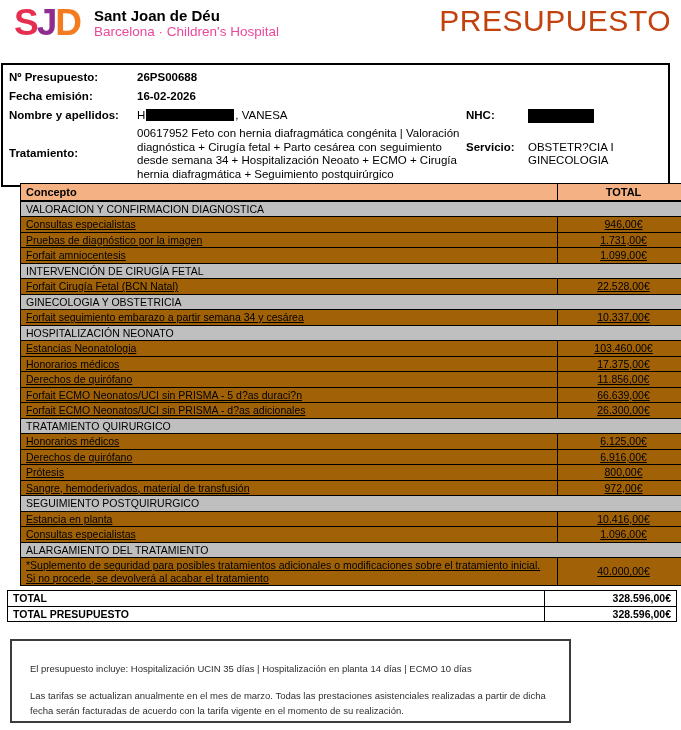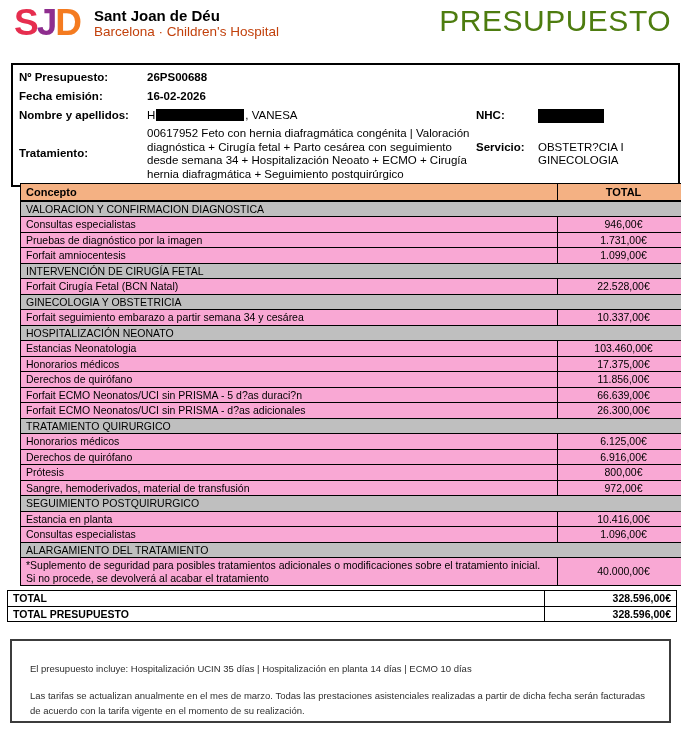--- a/index.html
+++ b/index.html
@@ -15,26 +15,26 @@
   
   .top-header {
     display: flex; justify-content: space-between; align-items: flex-start;
     padding: 4px 10px 0 14px; height: 58px;
   }
   .logo { display: flex; align-items: flex-start; gap: 14px; }
   .logo-letters { font-weight: bold; font-size: 37px; line-height: 38px; letter-spacing: -2px; }
   .logo-letters span { display: inline-block; }
   .logo-text { padding-top: 3px; }
   .logo-name { font-weight: bold; font-size: 15px; line-height: 17px; }
-  .logo-sub  { font-size: 13.5px; line-height: 16px; color: #c2410c; }
-  .doc-title { font-size: 30px; line-height: 34px; color: #4d7c0f; letter-spacing: 0.5px; }
+  .logo-sub  { font-size: 13.5px; line-height: 16px; color: #ec4899; }
+  .doc-title { font-size: 30px; line-height: 34px; color: #c2410c; letter-spacing: 0.5px; }
 
   
   .info-box {
-    position: absolute; left: 11px; top: 63px; width: 669px;
+    position: absolute; left: 1px; top: 63px; width: 669px;
     border: 2px solid #000; background: #fff;
     padding: 3px 6px 4px 6px; font-size: 11.5px;
   }
   .info-row { display: flex; align-items: flex-start; line-height: 19px; }
   .info-label { width: 128px; font-weight: bold; flex: 0 0 auto; }
   .info-value { font-weight: bold; }
   .info-value.normal { font-weight: normal; }
   .treat-row { line-height: 13.5px; padding-top: 2px; }
   .treat-label { align-self: center; }
   .treat-value { width: 335px; font-weight: normal; line-height: 13.5px; }
@@ -60,36 +60,36 @@
     overflow: hidden;
   }
   table.budget thead th {
     background: #f4b183; font-size: 11px; font-weight: bold;
     text-align: left; height: 17px; border-bottom: 2px solid #000;
   }
   table.budget thead th.total-h { text-align: center; }
   tr.section-row td {
     background: #bfbfbf; font-size: 10.5px; height: 15px; margin-left: 32px;
   }
-  tr.item-row td { height: 15px; background: #f9a8d4; }
+  tr.item-row td { height: 15px; background: #a16207; text-decoration: underline; }
   td.val { text-align: center; }
 
   
   table.totals {
     position: absolute; left: 7px; top: 590px; width: 669px;
     border-collapse: collapse; table-layout: fixed;
     font-size: 10.5px; font-weight: bold;
   }
   table.totals col.c-concept { width: 537px; }
   table.totals col.c-total   { width: 132px; }
   table.totals td { border: 1px solid #000; padding: 1px 5px; height: 15px; line-height: 12.5px; }
 
   
   .footer-box {
-    position: absolute; left: 10px; top: 639px; width: 661px; height: 84px;
+    position: absolute; left: 10px; top: 639px; width: 561px; height: 84px;
     border: 2px solid #3c3c3c; background: #fff;
     padding: 20px 18px 12px 18px;
     font-size: 9.5px; color: #2e2e2e; line-height: 15px;
   }
   .footer-line1 { margin-bottom: 12px; }
 </style>
 </head>
 <body>
 
 <div class="top-header">

